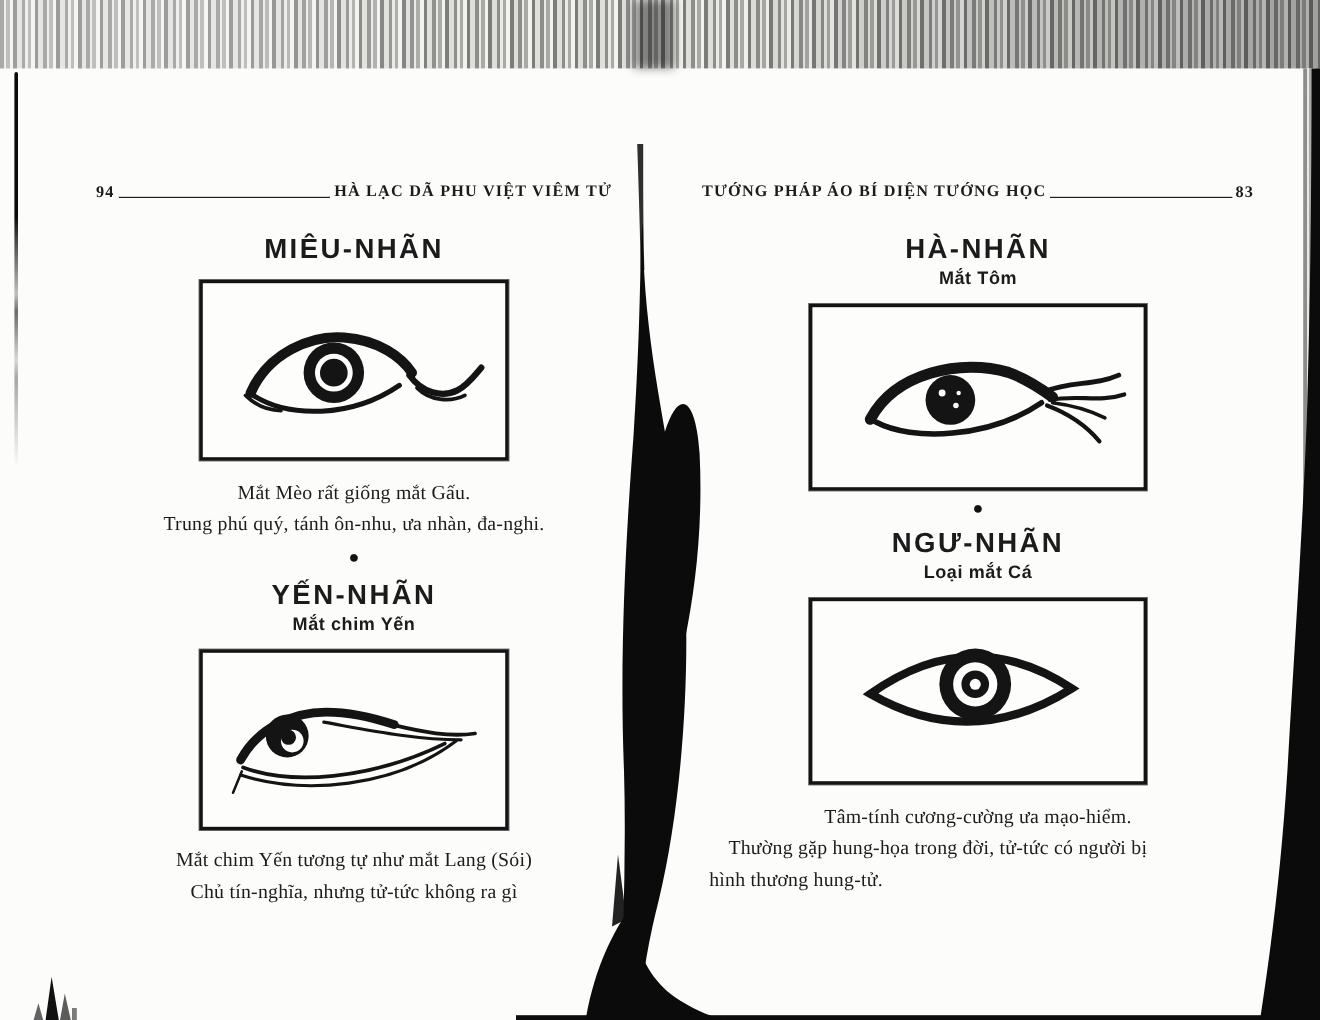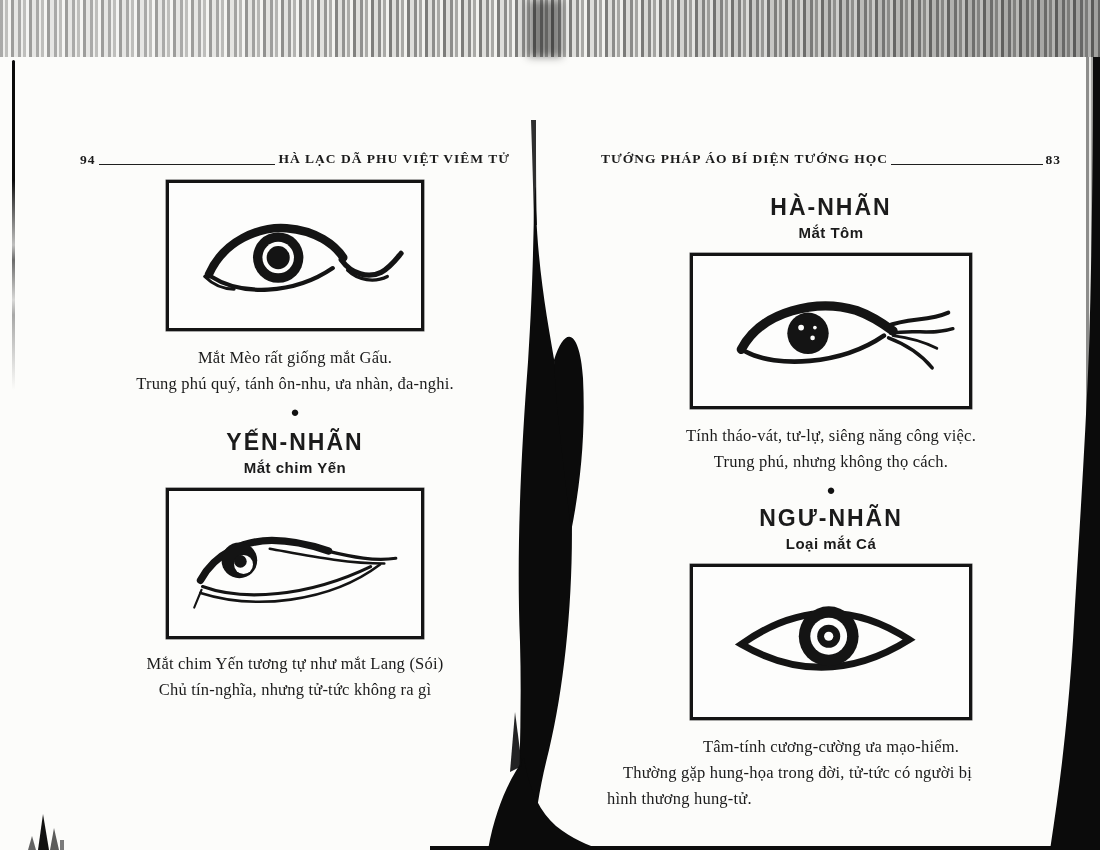--- a/index.html
+++ b/index.html
@@ -23,21 +23,21 @@
   #stripes-right{position:absolute;top:57px;right:0;width:14px;height:793px;}
   #left-edge-line{position:absolute;left:12px;top:60px;width:3px;height:330px;border-radius:2px;
     background:linear-gradient(to bottom,#0a0a0a 0,#0a0a0a 120px,rgba(10,10,10,.75) 140px,
       rgba(10,10,10,.25) 185px,rgba(10,10,10,.6) 200px,rgba(10,10,10,.15) 240px,
       rgba(10,10,10,.35) 255px,rgba(10,10,10,0) 330px);}
   #bottom-strip{position:absolute;left:430px;bottom:0;width:670px;height:4px;background:#0d0d0d;}
   .artifact-svg{position:absolute;pointer-events:none;}
   
   .page{position:absolute;top:148px;}
   #page-left{left:80px;width:430px;}
-  #page-right{left:585px;width:460px;margin-left:16px;}
+  #page-right{left:585px;width:460px;}
   .runhead-row{display:flex;align-items:flex-end;height:20px;
     font:bold 13.5px/18px "Liberation Serif", serif;letter-spacing:1px;white-space:nowrap;}
   .runhead-rule{flex:1 1 auto;border-bottom:1.6px solid #1f1f1f;margin:0 3px 3px 3px;min-width:30px;}
   .page-num{font:bold 13.5px "Liberation Serif", serif;}
   .section-title{margin-top:26px;text-align:center;
     font:bold 23px "Liberation Sans", sans-serif;letter-spacing:2px;}
   .section-sub{margin-top:3px;text-align:center;
     font:bold 15px "Liberation Sans", sans-serif;letter-spacing:.5px;}
   .eye-box{margin:12px auto 0;border:3px solid #141414;background:#fdfdfc;
     box-shadow:0 0 0 .5px #555;}
@@ -84,20 +84,21 @@
   </svg>
 
   <div id="page-left" class="page">
     <div class="runhead-row">
       <span class="page-num">94</span>
       <span class="runhead-rule"></span>
       <span>HÀ LẠC DÃ PHU VIỆT VIÊM TỬ</span>
     </div>
 
     <div>
+      <div class="section-title">MIÊU-NHÃN</div>
       <div class="eye-box">
         <svg viewBox="0 0 240 120" preserveAspectRatio="xMidYMid meet">
           <path class="ink" stroke-width="8" d="M38,78 C52,46 86,32 112,34 C140,36 158,50 166,62"></path>
           <path class="ink" stroke-width="5" d="M164,64 C174,78 190,82 202,76 C210,72 216,64 221,58"></path>
           <path class="ink" stroke-width="3" d="M170,74 C180,84 196,86 208,80"></path>
           <path class="ink" stroke-width="4" d="M40,80 C68,98 118,98 156,72"></path>
           <path class="ink" stroke-width="3" d="M34,80 C42,88 52,92 62,92"></path>
           <circle cx="104" cy="62" r="24" fill="#141414"></circle>
           <circle cx="104" cy="62" r="15" fill="#fdfdfc"></circle>
           <circle cx="104" cy="62" r="11" fill="#141414"></circle>
@@ -151,24 +152,20 @@
           <path class="ink" stroke-width="3.5" d="M168,56 C188,48 204,52 222,44"></path>
           <path class="ink" stroke-width="3" d="M172,62 C192,58 208,64 226,58"></path>
           <path class="ink" stroke-width="3" d="M170,66 C186,72 198,80 208,92"></path>
           <path class="ink" stroke-width="2.5" d="M174,64 C190,66 202,70 212,75"></path>
           <circle cx="100" cy="62" r="18" fill="#141414"></circle>
           <circle cx="94" cy="57" r="2.5" fill="#fdfdfc"></circle>
           <circle cx="104" cy="66" r="2" fill="#fdfdfc"></circle>
           <circle cx="106" cy="57" r="1.6" fill="#fdfdfc"></circle>
         </svg>
       </div>
-      <div class="caption">
-        <div class="cap-line">Tính tháo-vát, tư-lự, siêng năng công việc.</div>
-        <div class="cap-line">Trung phú, nhưng không thọ cách.</div>
-      </div>
     </div>
 
     <div class="divider-dot">●</div>
 
     <div>
       <div class="section-title" style="margin-top:8px;">NGƯ-NHÃN</div>
       <div class="section-sub">Loại mắt Cá</div>
       <div class="eye-box">
         <svg viewBox="0 0 240 120" preserveAspectRatio="xMidYMid meet">
           <path class="ink" stroke-width="6" d="M42,62 Q115,10 188,58 Q115,104 42,62 Z"></path>

